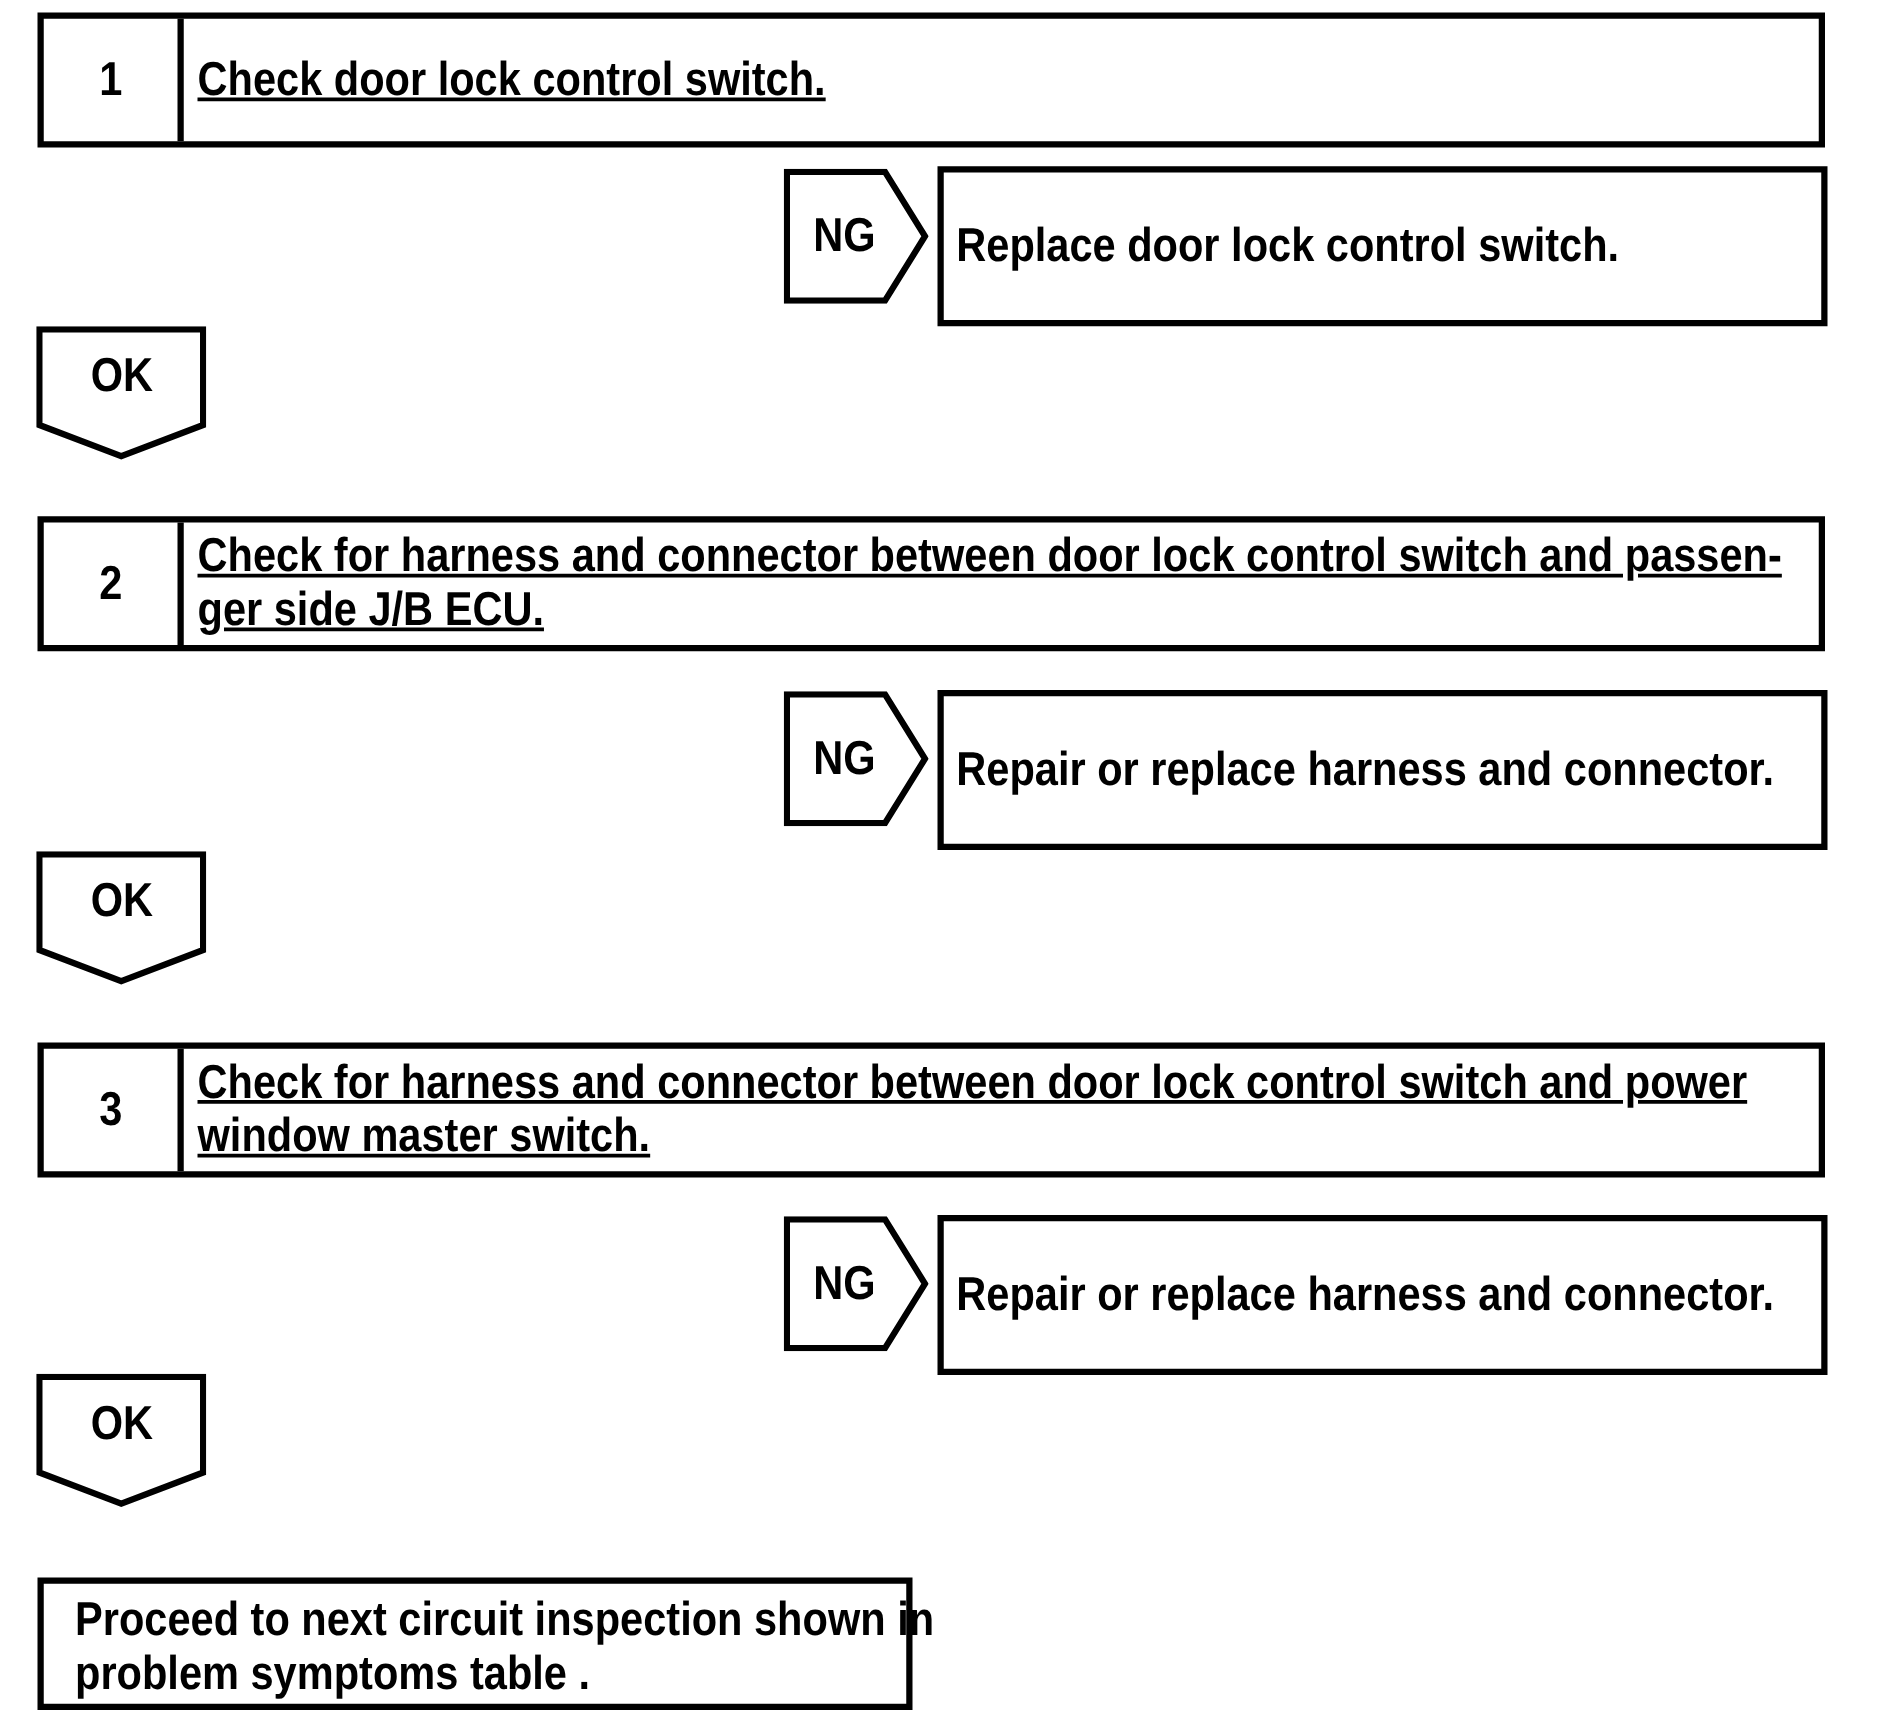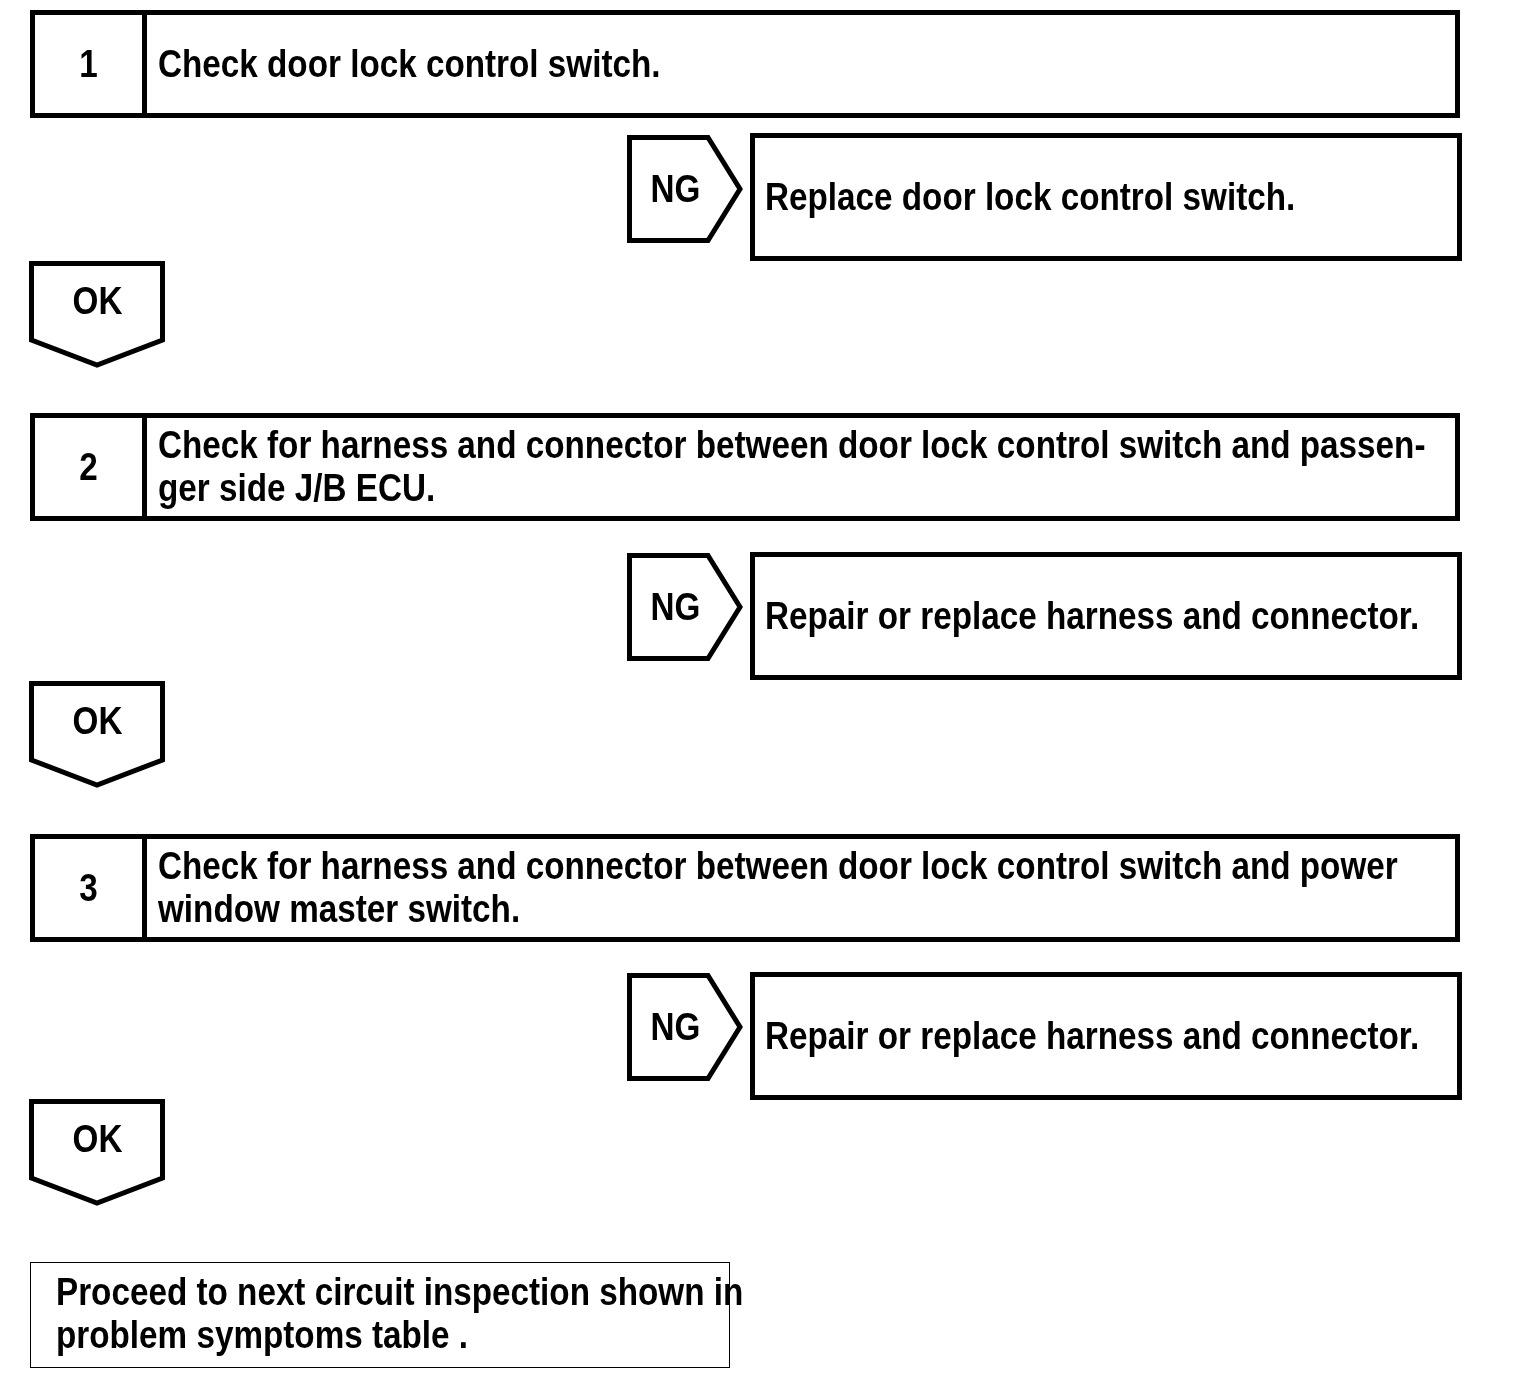--- a/index.html
+++ b/index.html
@@ -53,20 +53,21 @@
     align-items: center;
     justify-content: center;
     flex: none;
   }
   .text-cell {
     flex: 1;
     display: flex;
     flex-direction: column;
     justify-content: center;
     padding-left: 11px;
+    text-decoration: underline;
   }
 
   
   .result-box {
     left: 750px;
     width: 712px;
     height: 128px;
     border: 5px solid #000;
     box-sizing: border-box;
     display: flex;
@@ -113,21 +114,21 @@
     align-items: center;
     justify-content: center;
   }
 
   
   .final-box {
     left: 30px;
     top: 1262px;
     width: 700px;
     height: 106px;
-    border: 1px solid #000000;
+    border: 5px solid #000000;
     box-sizing: border-box;
     padding: 8px 0 0 25px;
     background: #fff;
   }
 </style>
 </head>
 <body>
 
 <div class="canvas">
 

